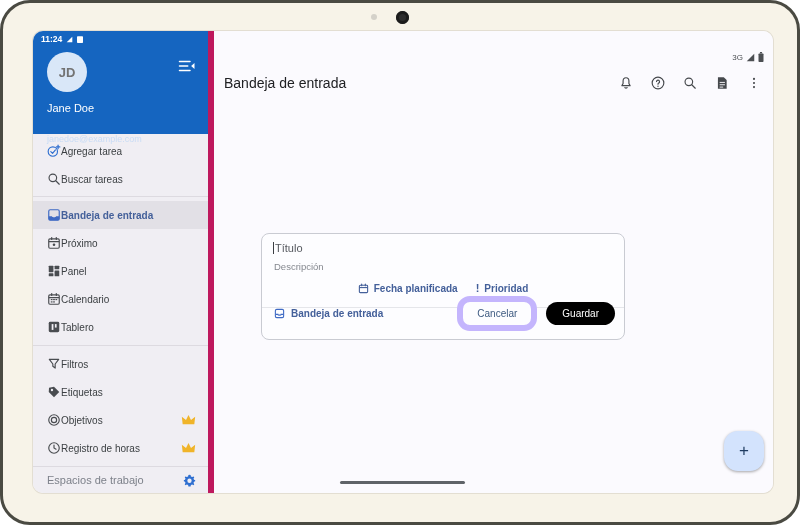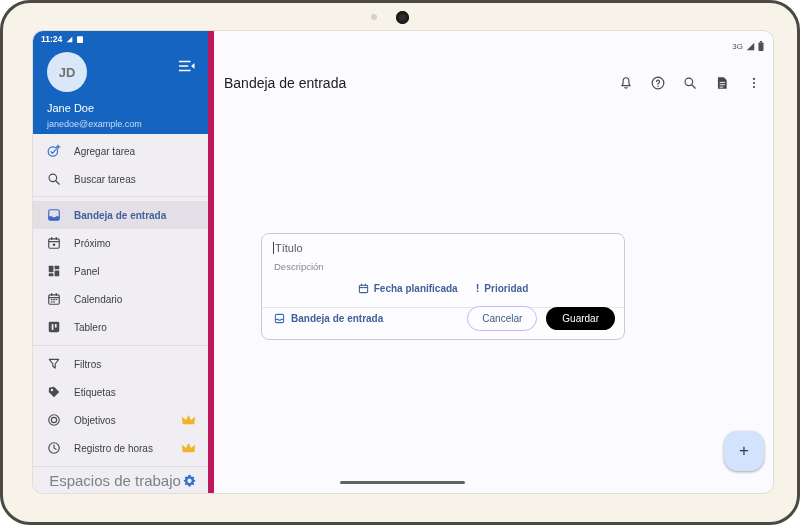--- a/index.html
+++ b/index.html
@@ -23,39 +23,39 @@
   .sidebar{width:181px;background:#F0EEF3;border-right:6px solid #be185d;display:flex;
            flex-direction:column;flex-shrink:0;}
   .sb-header{background:#1565C0;height:110px;position:relative;padding:0;color:#fff;}
   .status-left{display:flex;align-items:center;gap:4px;padding:3px 0 0 8px;font-size:8.5px;
            color:#fff;font-weight:bold;}
   .avatar{position:absolute;left:14px;top:21px;width:40px;height:40px;border-radius:50%;
            background:#D9E7F8;display:flex;align-items:center;justify-content:center;
            font-size:13px;font-weight:bold;color:#737373;}
   .drawer-toggle{position:absolute;right:12px;top:28px;width:18px;height:14px;cursor:pointer;}
   .sb-name{position:absolute;left:14px;top:71px;font-size:11px;color:#ffffff;}
-  .sb-email{position:absolute;left:14px;top:88px;font-size:9px;color:#C9DCF5;}
+  .sb-email{position:absolute;left:14px;top:103px;font-size:9px;color:#C9DCF5;}
 
   .sb-section{padding:3px 0;}
   .sb-section-nav{padding:4px 0;}
-  .sb-item{height:28px;display:flex;align-items:center;padding:0 12px 0 14px;gap:13px;
+  .sb-item{height:28px;display:flex;align-items:center;padding:0 12px 0 14px;
            font-size:10px;color:#3C4043;cursor:pointer;}
   .sb-item .lbl{flex:1;}
   .sb-item.selected{background:#E2E0E6;color:#44609A;font-weight:bold;}
   .sb-divider{height:1px;background:#DDDAE0;margin:0;}
   .sb-footer{margin-top:auto;}
   .sb-footer-row{height:26px;display:flex;align-items:center;padding:0 12px 0 14px;
-           font-size:15px;color:#7D818A;text-align:center;}
+           font-size:11px;color:#7D818A;}
   .sb-footer-row .lbl{flex:1;}
   .icon14{width:14px;height:14px;flex-shrink:0;display:block;}
   .crown{width:15px;height:12px;flex-shrink:0;}
 
   
   .main{flex:1;position:relative;background:#FBFAFE;}
-  .status-right{position:absolute;top:10px;right:9px;display:flex;align-items:center;gap:3px;
+  .status-right{position:absolute;top:21px;right:9px;display:flex;align-items:center;gap:3px;
            font-size:8px;color:#4c4f53;}
   .main-header{position:absolute;left:10px;right:12px;top:44px;display:flex;align-items:center;}
   .main-title{font-size:14px;color:#202124;}
   .header-icons{margin-left:auto;display:flex;align-items:center;gap:18px;}
   .hicon{width:14px;height:14px;display:block;cursor:pointer;}
 
   
   .task-card{position:absolute;left:47px;top:202px;width:364px;height:107px;background:#FDFDFF;
            border:1px solid #C9CBD2;border-radius:8px;}
   .tc-title{position:absolute;left:11px;top:8px;font-size:11px;color:#55585e;display:flex;
@@ -66,21 +66,21 @@
            gap:18px;}
   .chip{display:flex;align-items:center;gap:5px;font-size:10px;color:#44609A;font-weight:bold;
            cursor:pointer;}
   .excl{font-size:11px;font-weight:bold;color:#44609A;}
   .tc-divider{position:absolute;left:0;right:0;top:73px;height:1px;background:#E5E6EA;}
   .tc-bottom{position:absolute;left:12px;right:9px;bottom:8px;display:flex;align-items:center;}
   .project-chip{display:flex;align-items:center;gap:6px;font-size:10px;color:#44609A;
            font-weight:bold;cursor:pointer;}
   .btn{font-family:"Liberation Sans", sans-serif;font-size:10px;border-radius:13px;
            padding:6px 14px;cursor:pointer;}
-  .btn-cancel{background:#FDFDFF;border:1px solid #c4b5fd;color:#3D5A80;margin-left:auto;}
+  .btn-cancel{background:#FDFDFF;border:6px solid #c4b5fd;color:#3D5A80;margin-left:auto;}
   .btn-save{background:#000000;border:none;color:#ffffff;margin-left:9px;padding:6px 16px;}
 
   .fab{position:absolute;right:9px;bottom:22px;width:40px;height:40px;border-radius:14px;
            background:#D3E3FD;display:flex;align-items:center;justify-content:center;
            font-size:17px;color:#1F3C61;box-shadow:0 1px 3px rgba(0,0,0,.35);cursor:pointer;}
 
   .gesture-bar{position:absolute;left:307px;bottom:9px;width:125px;height:3px;border-radius:2px;
            background:#5F6368;}
 </style>
 </head>

